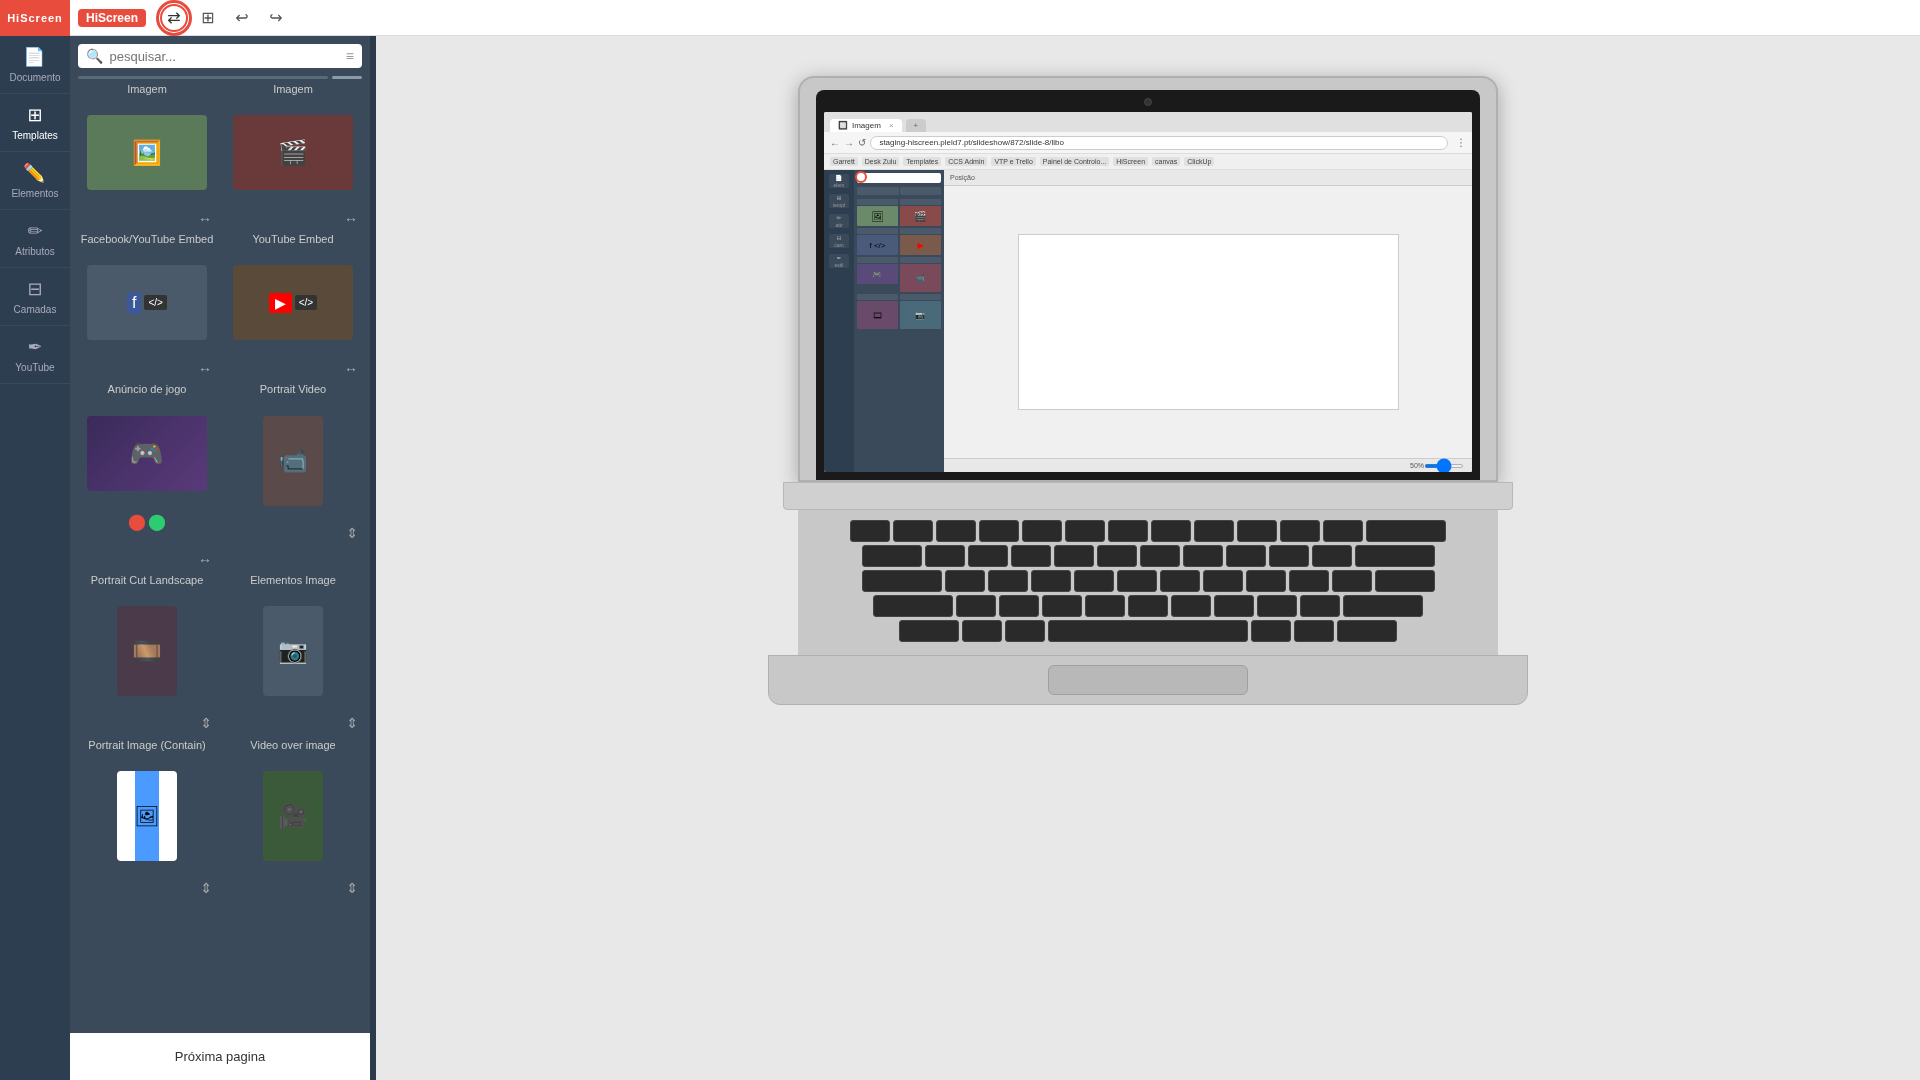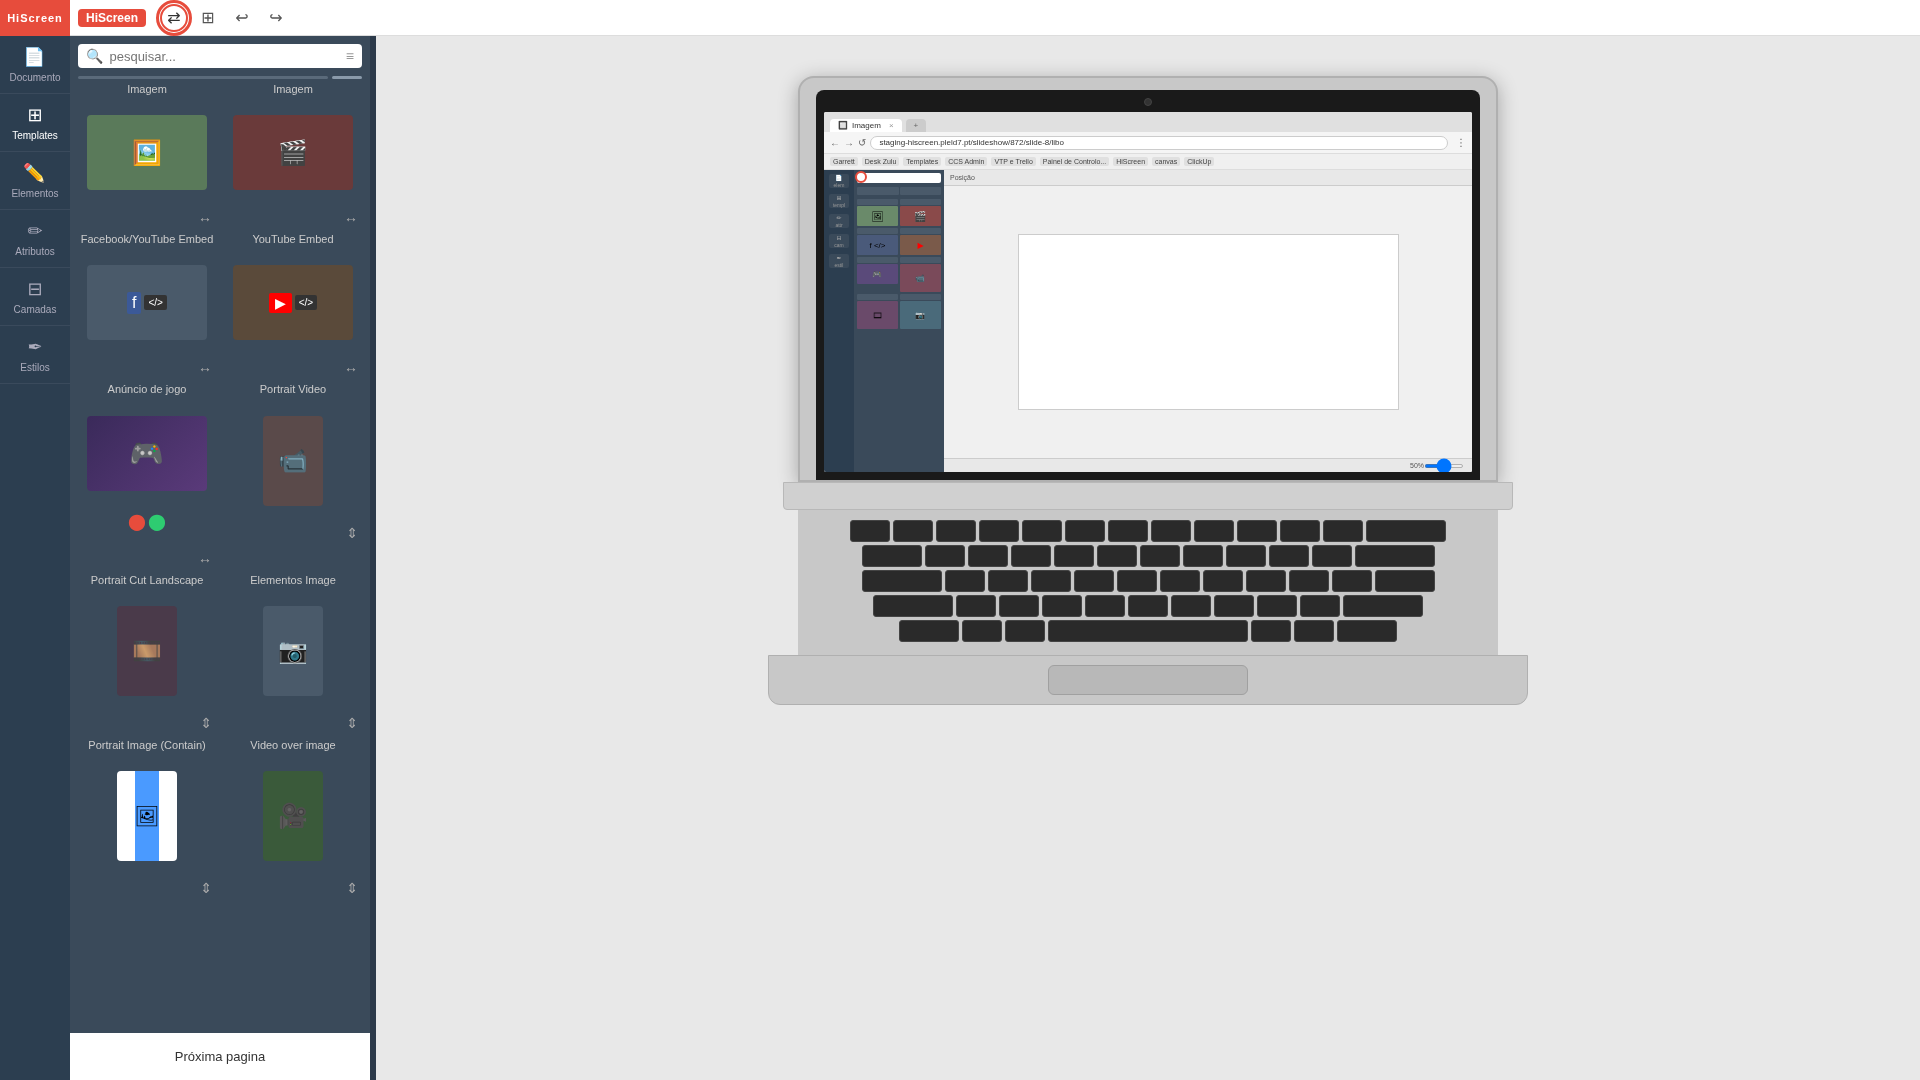--- a/index.html
+++ b/index.html
@@ -534,21 +534,21 @@
   <div class="sidebar-item">
     <span class="sidebar-icon">✏</span>
     <span>Atributos</span>
   </div>
   <div class="sidebar-item">
     <span class="sidebar-icon">⊟</span>
     <span>Camadas</span>
   </div>
   <div class="sidebar-item">
     <span class="sidebar-icon">✒</span>
-    <span>Estilos</span>
+    <span>YouTube</span>
   </div>
 </div>
 
 <div class="panel">
   <div class="panel-search">
     <span class="search-icon">🔍</span>
     <input type="text" placeholder="pesquisar..." style="">
     <span class="filter-icon">≡</span>
   </div>
 

